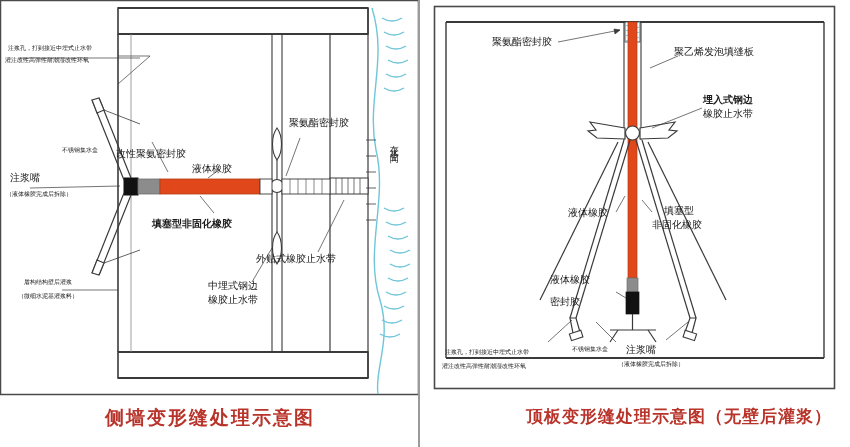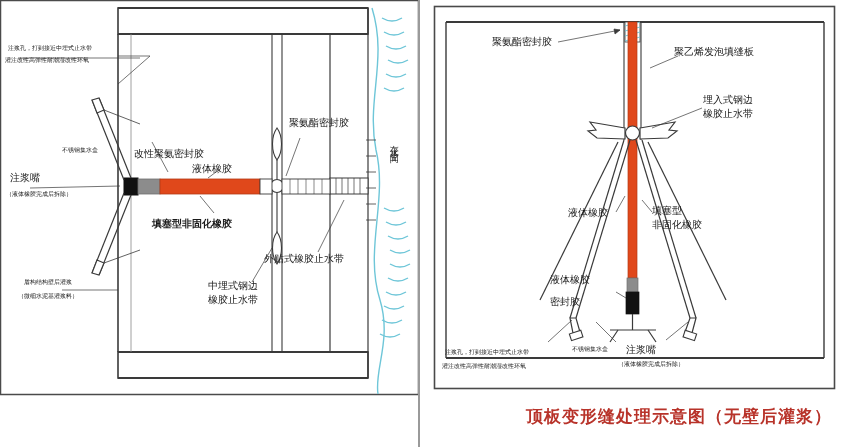--- a/index.html
+++ b/index.html
@@ -133,38 +133,39 @@
       <line x1="366" y1="220" x2="376" y2="220"></line>
     </g>
   </svg>
 
   <div class="lbl sm" style="left:8px;top:44px;">注浆孔，打到接近中埋式止水带</div>
   <div class="lbl sm" style="left:5px;top:56px;">灌注改性高弹性耐潮湿改性环氧</div>
 
   <div class="lbl" style="left:10px;top:172px;">注浆嘴</div>
   <div class="lbl sm" style="left:6px;top:190px;">（液体橡胶完成后拆除）</div>
 
-  <div class="lbl" style="left:134px;top:148px;">改性聚氨密封胶</div>
+  <div class="lbl" style="left:116px;top:148px;">改性聚氨密封胶</div>
   <div class="lbl" style="left:192px;top:163px;">液体橡胶</div>
   <div class="lbl" style="left:152px;top:218px;font-weight:bold;">填塞型非固化橡胶</div>
 
   <div class="lbl" style="left:289px;top:117px;">聚氨酯密封胶</div>
 
   <div class="lbl sm" style="left:62px;top:146px;">不锈钢集水盒</div>
 
   <div class="lbl sm" style="left:24px;top:278px;">盾构结构壁后灌浆</div>
   <div class="lbl sm" style="left:18px;top:292px;">（微细水泥基灌浆料）</div>
 
   <div class="lbl ctr" style="left:208px;top:280px;">中埋式钢边</div>
   <div class="lbl ctr" style="left:208px;top:294px;">橡胶止水带</div>
 
-  <div class="lbl" style="left:264px;top:253px;text-align:center;">外贴式橡胶止水带</div>
+  <div class="lbl" style="left:256px;top:253px;text-align:center;">外贴式橡胶止水带</div>
 
   <div class="lbl vert" style="left:388px;top:138px;">存水空间</div>
 
+  <div class="cap" id="left-caption">侧墙变形缝处理示意图</div>
 </div>
 
 <div class="divider"></div>
 
 <div class="panel" id="right-panel">
 
   <svg width="430" height="400" viewBox="0 0 430 400">
     <rect x="14.5" y="6.5" width="400" height="382" fill="#ffffff" stroke="#4a4a4a" stroke-width="1.6"></rect>
 
     <line x1="26" y1="22" x2="404" y2="22" stroke="#3a3a3a" stroke-width="1.8"></line>
@@ -228,25 +229,25 @@
       <line x1="196" y1="292" x2="206" y2="298"></line>
       <line x1="128" y1="342" x2="152" y2="320"></line>
       <line x1="196" y1="342" x2="176" y2="322"></line>
       <line x1="246" y1="340" x2="268" y2="322"></line>
     </g>
   </svg>
 
   <div class="lbl" style="left:72px;top:36px;">聚氨酯密封胶</div>
   <div class="lbl" style="left:254px;top:46px;">聚乙烯发泡填缝板</div>
 
-  <div class="lbl" style="left:283px;top:94px;">埋入式钢边</div>
+  <div class="lbl" style="left:283px;top:94px;font-weight:bold;">埋入式钢边</div>
   <div class="lbl" style="left:283px;top:108px;">橡胶止水带</div>
 
   <div class="lbl" style="left:148px;top:207px;">液体橡胶</div>
-  <div class="lbl" style="left:232px;top:205px;">填塞型</div>
+  <div class="lbl" style="left:244px;top:205px;">填塞型</div>
   <div class="lbl" style="left:232px;top:219px;text-align:right;">非固化橡胶</div>
 
   <div class="lbl" style="left:130px;top:274px;">液体橡胶</div>
   <div class="lbl" style="left:130px;top:296px;">密封胶</div>
 
   <div class="lbl sm" style="left:25px;top:348px;">注浆孔，打到接近中埋式止水带</div>
   <div class="lbl sm" style="left:22px;top:362px;">灌注改性高弹性耐潮湿改性环氧</div>
 
   <div class="lbl sm" style="left:152px;top:345px;">不锈钢集水盒</div>
 

